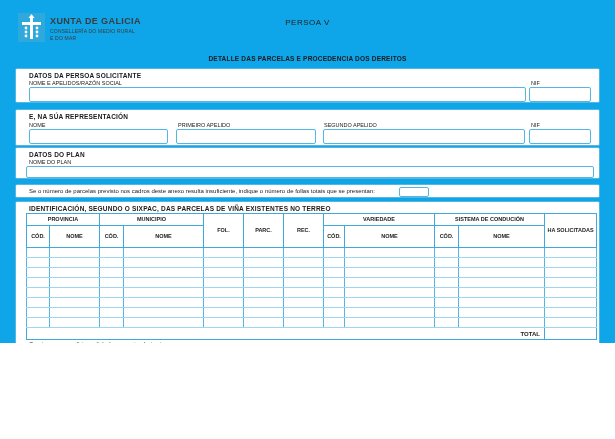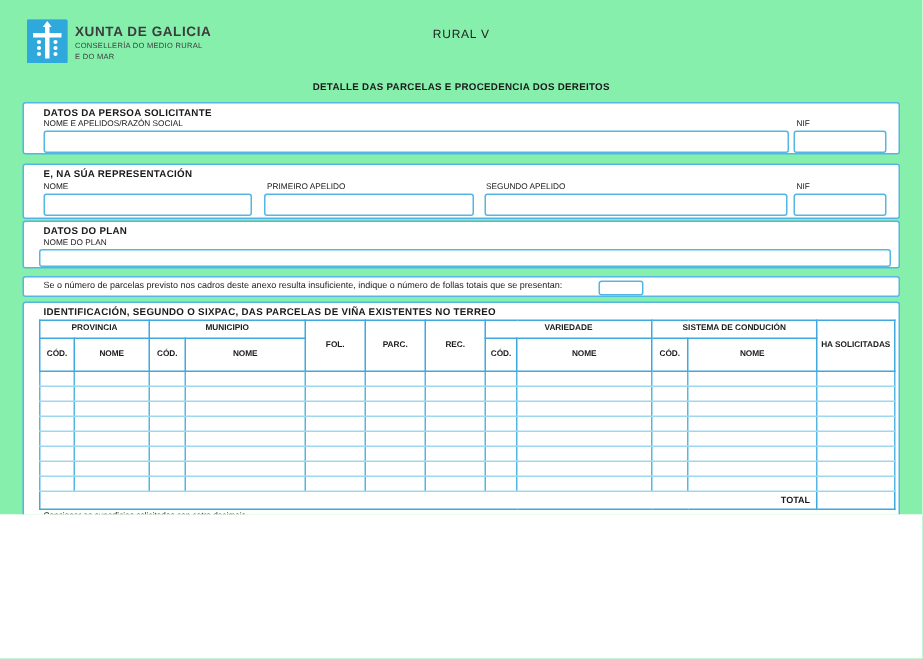--- a/index.html
+++ b/index.html
@@ -1,18 +1,18 @@
 <!DOCTYPE html>
 <html><head>
 <meta charset="utf-8">
 <style>
   * { margin:0; padding:0; box-sizing:border-box; }
   html,body { background:#ffffff; }
   body { font-family:"Liberation Sans", sans-serif; color:#1a1a1a; }
-  .page { position:relative; width:615px; height:343px; background:#86efac; overflow:hidden; }
+  .page { position:relative; width:615px; height:343px; background:#0ea5e9; overflow:hidden; }
 
   
   .logo-mark { position:absolute; left:18px; top:13px; width:27px; height:29px; background:#2fa8dc; border-radius:1px; }
   .org-name  { position:absolute; left:50px; top:16px; font-size:9px; font-weight:bold; letter-spacing:.4px; color:#3c3c3c; }
   .dept      { position:absolute; left:50px; top:28px; font-size:5px; letter-spacing:.2px; color:#3c3c3c; line-height:1.3; }
   .annex     { position:absolute; left:0; top:18px; width:615px; text-align:center; font-size:8px; letter-spacing:.5px; color:#222; }
   .doc-title { position:absolute; left:0; top:55px; width:615px; text-align:center; font-size:6.5px; font-weight:bold; letter-spacing:.2px; }
 
   
   .box { position:absolute; left:15px; width:585px; border:1px solid #54b7e3; border-radius:2px; background:#fff; }
@@ -65,21 +65,21 @@
       <circle cx="19" cy="15" r="1.4" fill="#ffffff"></circle>
       <circle cx="19" cy="19" r="1.4" fill="#ffffff"></circle>
       <circle cx="19" cy="23" r="1.4" fill="#ffffff"></circle>
     </svg>
   </div>
   <div class="org-name">XUNTA DE GALICIA</div>
   <div class="dept">
     <div>CONSELLERÍA DO MEDIO RURAL</div>
     <div>E DO MAR</div>
   </div>
-  <div class="annex">RURAL V</div>
+  <div class="annex">PERSOA V</div>
   <div class="doc-title">DETALLE DAS PARCELAS E PROCEDENCIA DOS DEREITOS</div>
 
   <div class="box" id="box-applicant">
     <div class="box-title">DATOS DA PERSOA SOLICITANTE</div>
     <div class="flabel" style="left:13px; top:11px;">NOME E APELIDOS/RAZÓN SOCIAL</div>
     <div class="finput" style="left:13px; top:18px; width:497px; height:15px;"></div>
     <div class="flabel" style="left:515px; top:11px;">NIF</div>
     <div class="finput" style="left:513px; top:18px; width:62px; height:15px;"></div>
   </div>
 

